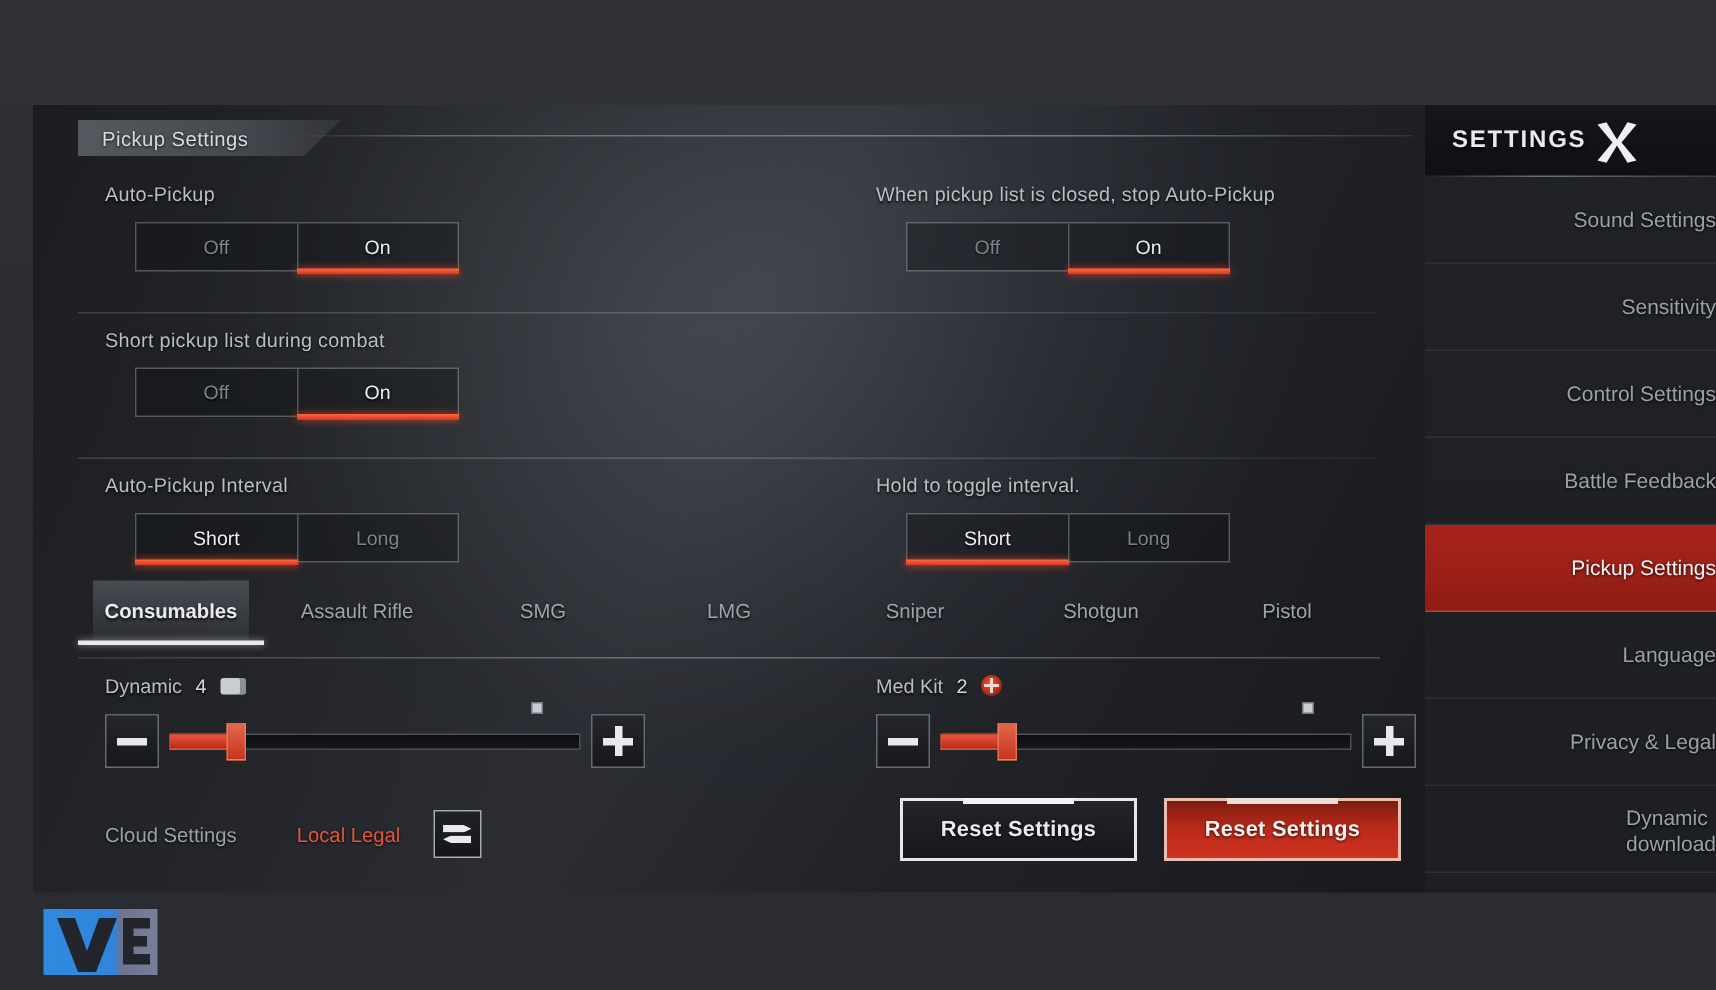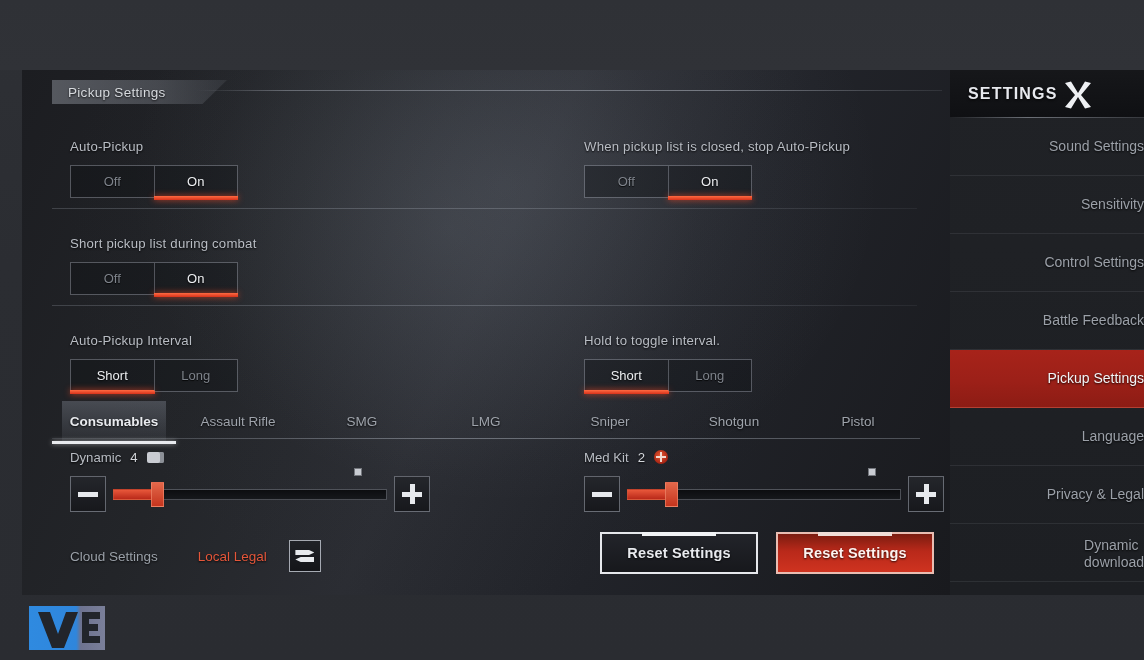--- a/index.html
+++ b/index.html
@@ -49,49 +49,50 @@
     background: linear-gradient(90deg, rgba(150,155,165,0) 0%, rgba(150,155,165,.55) 12%, rgba(165,170,180,.6) 70%, rgba(150,155,165,.15) 100%);
   }
 
   
   .rows { position:absolute; left:0; top: 42px; width: 928px; }
   .srow { position:relative; height: 97px; }
   .srow .divider {
     position:absolute; left:30px; bottom:0; width: 865px; height:1px;
     background: linear-gradient(90deg, rgba(140,146,156,.30) 0%, rgba(140,146,156,.42) 50%, rgba(140,146,156,.10) 100%);
   }
-  .cell { position:absolute; top: 27px; }
+  .cell { position:absolute; top: 10px; }
   .cell.left { left: 48px; }
   .cell.right { left: 562px; }
   .cell .lbl {
     color:#b9bdc4; font-size: 13.2px; letter-spacing:.2px; margin-bottom: 11px;
     text-shadow: 0 1px 2px rgba(0,0,0,.85);
     white-space: nowrap;
   }
   .seg {
-    display:flex; width: 168px; height: 33px;
+    display:flex; width: 216px; height: 33px;
     border: 1px solid rgba(150,156,166,.45);
+    margin-left: 20px;
   }
   .seg .opt {
     flex:1; display:flex; align-items:center; justify-content:center;
     font-size: 13px; position:relative; cursor:pointer;
     background: rgba(12,13,16,0.35);
   }
   .seg .opt + .opt { border-left: 1px solid rgba(150,156,166,.45); }
   .seg .opt.inactive { color:#7e838b; text-shadow:0 1px 1px rgba(0,0,0,.8); }
   .seg .opt.active { color:#eceef1; text-shadow:0 1px 2px rgba(0,0,0,.9); }
   .seg .opt.active::after {
     content:""; position:absolute; left:-1px; right:-1px; bottom:-3px; height:4px;
     background: linear-gradient(180deg,#ff6a42 0%, #d8321a 100%);
     box-shadow: 0 0 6px rgba(226,70,40,.85);
   }
 
   
   .cat-tabs {
-    position:absolute; left: 30px; top: 333px; width: 868px; height: 36px;
+    position:absolute; left: 30px; top: 319px; width: 868px; height: 36px;
     display:flex;
   }
   .cat {
     flex: 1; display:flex; align-items:center; justify-content:center;
     font-size: 13.5px; color:#9ea3ab; position:relative; cursor:pointer;
     text-shadow: 0 1px 2px rgba(0,0,0,.85);
   }
   .cat.active { color:#e9ebef; font-weight: 600; }
   .cat.active::before{
     content:""; position:absolute; left:8%; right:8%; top:-2px; bottom:-2px;

